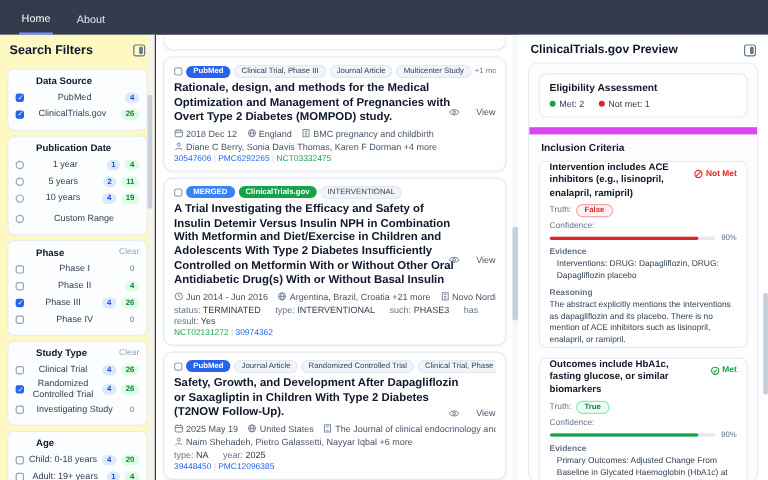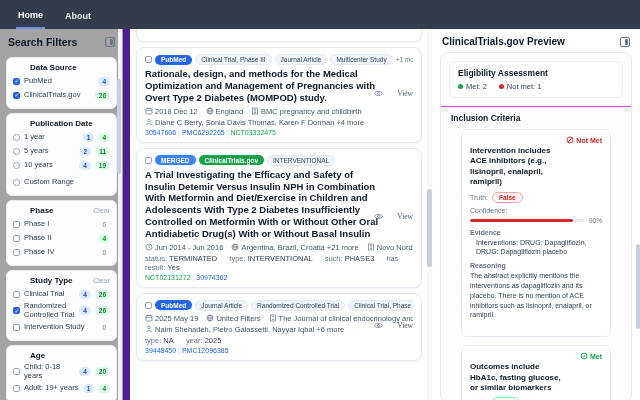--- a/index.html
+++ b/index.html
@@ -1,24 +1,24 @@
 <!DOCTYPE html>
 <html><head>
 <meta charset="utf-8">
 <style>
   * { margin:0; padding:0; box-sizing:border-box; }
   html,body { width:640px; height:400px; overflow:hidden; background:#fff;
     font-family:"Liberation Sans", sans-serif; color:#1e293b; }
   .nav { height:29px; background:#333b4c; display:flex; align-items:center; padding:0 16px; gap:18px; }
-  .nav a { font-size:9px; color:#e2e8f0; text-decoration:none; font-weight:bold; padding:9px 2px 7px; }
+  .nav a { font-size:9px; color:#e2e8f0; text-decoration:none; font-weight:normal; padding:9px 2px 7px; }
   .nav a.active { color:#fff; border-bottom:2px solid #6d8df7; }
   .app { display:flex; height:371px; }
 
   
-  .sidebar { width:130px; border-right:7px solid #4c1d95; position:relative; overflow:hidden; background:#a3a3a3; }
+  .sidebar { width:130px; border-right:1px solid #4c1d95; position:relative; overflow:hidden; background:#fef9c3;text-align:center; }
   .sidebar-head { display:flex; justify-content:space-between; align-items:center; padding:7px 8px 5px; }
   .sidebar-head h1 { font-size:10.5px; font-weight:bold; color:#0f172a; }
   .panel-icon { width:10px; height:10px; border:1px solid #64748b; border-radius:2px; position:relative; }
   .panel-icon::after { content:""; position:absolute; top:1px; bottom:1px; right:1.5px; width:2.5px; background:#64748b; border-radius:1px; }
   .fsec { border:1px solid #e8edf3; border-radius:6px; margin:4px 6px; padding:5px 6px; background:#fcfdfe; }
   .fsec-head { display:flex; justify-content:space-between; align-items:center; margin-bottom:3px; }
   .fsec-title { font-size:8px; font-weight:bold; color:#0f172a;padding-left:17px; }
   .clear-link { font-size:7px; color:#94a3b8; cursor:pointer; }
   .frow { display:flex; align-items:center; gap:4px; min-height:12px; margin:2px 0; font-size:7.5px; color:#334155; }
   .frow .lbl { flex:1; line-height:1.15; }
@@ -44,43 +44,43 @@
   .srcbadge.pubmed { background:#2563eb; }
   .srcbadge.merged { background:#3b82f6; }
   .srcbadge.ctgov { background:#16a34a; }
   .tag { font-size:6.5px; color:#334155; background:#f1f5f9; border:1px solid #e2e8f0; padding:1px 5px; border-radius:999px; flex:none; white-space:nowrap; }
   .moretags { font-size:6.5px; color:#64748b; flex:none; }
   .ctitle { font-size:9.5px; font-weight:bold; color:#0f172a; line-height:1.25; margin:1px 0 3px; padding-right:30px; }
   .metarow { display:flex; align-items:center; gap:8px; font-size:7.5px; color:#475569; margin:2px 0; overflow:hidden; white-space:nowrap; }
   .mi { display:inline-flex; align-items:center; gap:2px; flex:none; }
   .mi svg { flex:none; }
   .viewbtn { position:absolute; right:8px; top:50%; margin-top:-6px; display:flex; align-items:center; gap:14px;
-    font-size:7.5px; color:#475569; cursor:pointer;font-family:Liberation Serif, serif; }
+    font-size:7.5px; color:#475569; cursor:pointer; }
   .kvrow { font-size:7.5px; color:#64748b; margin:2px 0; }
   .kvrow b { color:#334155; font-weight:normal; }
   .kvrow .kv { margin-right:10px; }
   .idrow { font-size:7px; margin-top:2px; }
   .idrow .sep { color:#cbd5e1; }
   .id-blue { color:#2563eb; cursor:pointer; }
   .id-green { color:#16a34a; cursor:pointer; }
   .mid-track { position:absolute; right:0; top:0; bottom:0; width:5px; background:#f6f8fa; }
   .mid-thumb { position:absolute; right:0; width:5px; background:#c7cfda; border-radius:3px; }
 
   
   .preview { flex:1; position:relative; overflow:hidden; background:#fff; }
   .pv-head { display:flex; justify-content:space-between; align-items:center; padding:7px 10px 5px 10px; }
   .pv-head h2 { font-size:10px; font-weight:bold; color:#0f172a; }
   .pv-body { border:1px solid #e5eaf0; border-radius:8px; margin:0 8px; background:#fdfdfe; height:350px; overflow:hidden; }
   .elig { border:1px solid #e8edf3; border-radius:6px; margin:8px; padding:6px 8px; background:#fff; }
   .elig-title { font-size:8.5px; font-weight:bold; color:#0f172a; margin-bottom:4px; }
   .elig-row { display:flex; gap:12px; font-size:7.5px; color:#334155; align-items:center; }
   .dot { width:5px; height:5px; border-radius:50%; display:inline-block; margin-right:3px; }
   .dot.g { background:#16a34a; } .dot.r { background:#dc2626; }
-  .pv-sec { font-size:8.5px; font-weight:bold; color:#0f172a; padding:6px 10px 4px; border-top:1px solid #d946ef; }
-  .crit { border:1px solid #e8edf3; border-radius:6px; margin:2px 20px 8px; padding:16px 8px; background:#fff; position:relative; }
+  .pv-sec { font-size:8.5px; font-weight:bold; color:#0f172a; padding:6px 10px 4px; border-top:6px solid #d946ef; }
+  .crit { border:1px solid #e8edf3; border-radius:6px; margin:2px 8px 8px; padding:0 8px; background:#fff; position:relative; }
   .crit-title { font-size:8px; font-weight:bold; color:#0f172a; line-height:1.3; padding-right:38px; }
   .crit-status { position:absolute; top:6px; right:8px; font-size:7px; font-weight:bold; display:flex; align-items:center; gap:2px; }
   .crit-status.notmet { color:#dc2626; } .crit-status.met { color:#16a34a; }
   .truthrow { display:flex; align-items:center; gap:4px; margin-top:4px; font-size:7px; color:#64748b; }
   .pill { font-size:6.5px; font-weight:bold; padding:1px 6px; border-radius:999px; }
   .pill.false { color:#dc2626; background:#fef2f2; border:1px solid #fca5a5; }
   .pill.true { color:#15803d; background:#f0fdf4; border:1px solid #86efac; }
   .conf-lbl { font-size:7px; color:#64748b; margin-top:4px; }
   .barrow { display:flex; align-items:center; gap:5px; margin-top:3px; }
   .bar { flex:1; height:3px; background:#e5eaf0; border-radius:2px; overflow:hidden; }
@@ -163,20 +163,26 @@
         <span class="cb"></span>
         <span class="lbl">Phase I</span>
         <span class="badge plain">0</span>
       </div>
       <div class="frow">
         <span class="cb"></span>
         <span class="lbl">Phase II</span>
         <span class="badge green">4</span>
       </div>
       <div class="frow">
+        <span class="cb on"></span>
+        <span class="lbl">Phase III</span>
+        <span class="badge blue">4</span>
+        <span class="badge green">26</span>
+      </div>
+      <div class="frow">
         <span class="cb"></span>
         <span class="lbl">Phase IV</span>
         <span class="badge plain">0</span>
       </div>
     </div>
 
     <div class="fsec">
       <div class="fsec-head">
         <span class="fsec-title">Study Type</span>
         <span class="clear-link">Clear</span>
@@ -188,21 +194,21 @@
         <span class="badge green">26</span>
       </div>
       <div class="frow">
         <span class="cb on"></span>
         <span class="lbl">Randomized Controlled Trial</span>
         <span class="badge blue">4</span>
         <span class="badge green">26</span>
       </div>
       <div class="frow">
         <span class="cb"></span>
-        <span class="lbl">Intervention Study</span>
+        <span class="lbl">Investigating Study</span>
         <span class="badge plain">0</span>
       </div>
     </div>
 
     <div class="fsec">
       <div class="fsec-head">
           <span class="fsec-title">Age</span>
         </div>
       <div class="frow">
         <span class="cb"></span>
@@ -343,37 +349,38 @@
 
     <div class="card">
       <div class="tagrow">
         <span class="cardcb"></span>
         <span class="srcbadge pubmed">PubMed</span>
         <span class="tag">Journal Article</span>
         <span class="tag">Randomized Controlled Trial</span>
         <span class="tag">Clinical Trial, Phase III</span>
 
       </div>
+      <div class="ctitle">Safety, Growth, and Development After Dapagliflozin or Saxagliptin in Children With Type 2 Diabetes (T2NOW Follow-Up).</div>
       <div class="metarow">
         <span class="mi">
             <svg class="ic" width="8" height="8" viewBox="0 0 16 16">
               <rect x="2" y="3" width="12" height="11" rx="1.5"></rect>
               <line x1="2" y1="6.5" x2="14" y2="6.5"></line>
               <line x1="5" y1="1.5" x2="5" y2="4"></line>
               <line x1="11" y1="1.5" x2="11" y2="4"></line>
             </svg>
             <span>2025 May 19</span>
           </span>
         <span class="mi">
             <svg class="ic" width="8" height="8" viewBox="0 0 16 16">
               <circle cx="8" cy="8" r="6"></circle>
               <ellipse cx="8" cy="8" rx="2.6" ry="6"></ellipse>
               <line x1="2" y1="8" x2="14" y2="8"></line>
             </svg>
-            <span>United Filters</span>
+            <span>United States</span>
           </span>
         <span class="mi">
             <svg class="ic" width="8" height="8" viewBox="0 0 16 16">
               <rect x="3" y="2" width="10" height="12"></rect>
               <line x1="6" y1="5" x2="10" y2="5"></line>
               <line x1="6" y1="11" x2="10" y2="11"></line>
             </svg>
             <span>The Journal of clinical endocrinology and metabolism</span>
           </span>
       </div>

